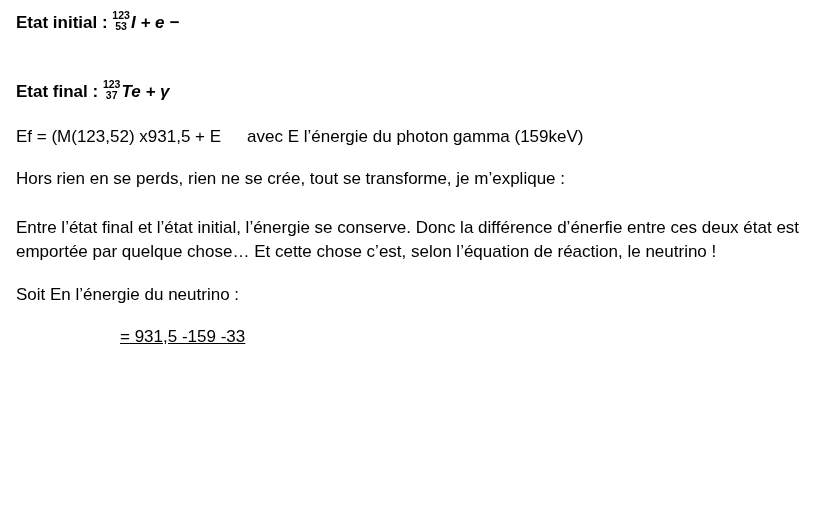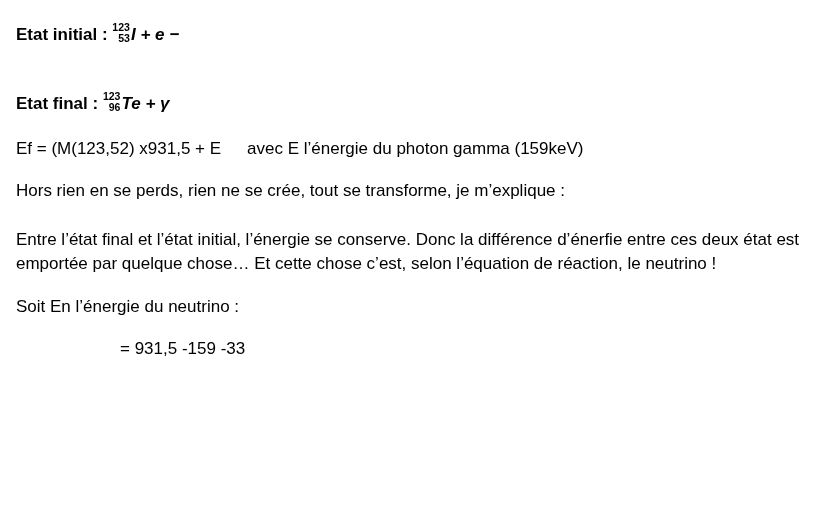--- a/index.html
+++ b/index.html
@@ -11,21 +11,21 @@
     width: 821px;
     height: 518px;
     font-family: "Liberation Sans", sans-serif;
     color: #000000;
     overflow: hidden;
   }
   .page {
     position: relative;
     width: 821px;
     height: 518px;
-    padding: 22px 0 0 16px;
+    padding: 10px 0 0 16px;
     box-sizing: border-box;
   }
   .line {
     font-size: 17px;
     line-height: 1.35;
     white-space: nowrap;
   }
   .block {
     font-size: 17px;
     line-height: 1.42;
@@ -37,39 +37,40 @@
     font-style: italic;
     font-weight: bold;
   }
   .italsub {
     font-style: italic;
   }
   
   .nuc {
     display: inline-block;
     vertical-align: -0.15em;
-    text-align: right;
+    text-align: center;
     font-size: 0.62em;
     line-height: 1.02;
     font-weight: bold;
     font-style: normal;
     margin-right: 1px;
   }
   .nuc span {
     display: block;
   }
   .sub {
     font-size: 0.68em;
     vertical-align: -0.32em;
     font-style: italic;
   }
   .sp-1 { height: 22px; }
   .sp-2 { height: 18px; }
   .indent-eq {
     margin-left: 104px;
+    text-decoration: underline;
   }
   .spacer-inline {
     display: inline-block;
     width: 26px;
   }
   .final-lines {
     font-size: 17px;
     line-height: 1.38;
   }
 </style>
@@ -81,21 +82,21 @@
   <div class="line bold">
     <span>Etat initial : </span><span class="nuc"><span>123</span><span>53</span></span><span class="ital">I</span><span class="ital"> + e −</span>
   </div>
 
   <div class="sp-1"></div>
 
 
   <div class="sp-1"></div>
 
   <div class="line bold">
-    <span>Etat final : </span><span class="nuc"><span>123</span><span>96</span></span><span class="ital">Te</span><span class="ital"> + γ</span>
+    <span>Etat final : </span><span class="nuc"><span>123</span><span>37</span></span><span class="ital">Te</span><span class="ital"> + γ</span>
   </div>
 
   <div class="sp-1"></div>
 
   <div class="line">
     <span>Ef = (M(123,52) x931,5 + E</span><span class="spacer-inline"></span><span>avec E l’énergie du photon gamma (159keV)</span>
   </div>
 
   <div class="sp-2"></div>
 

